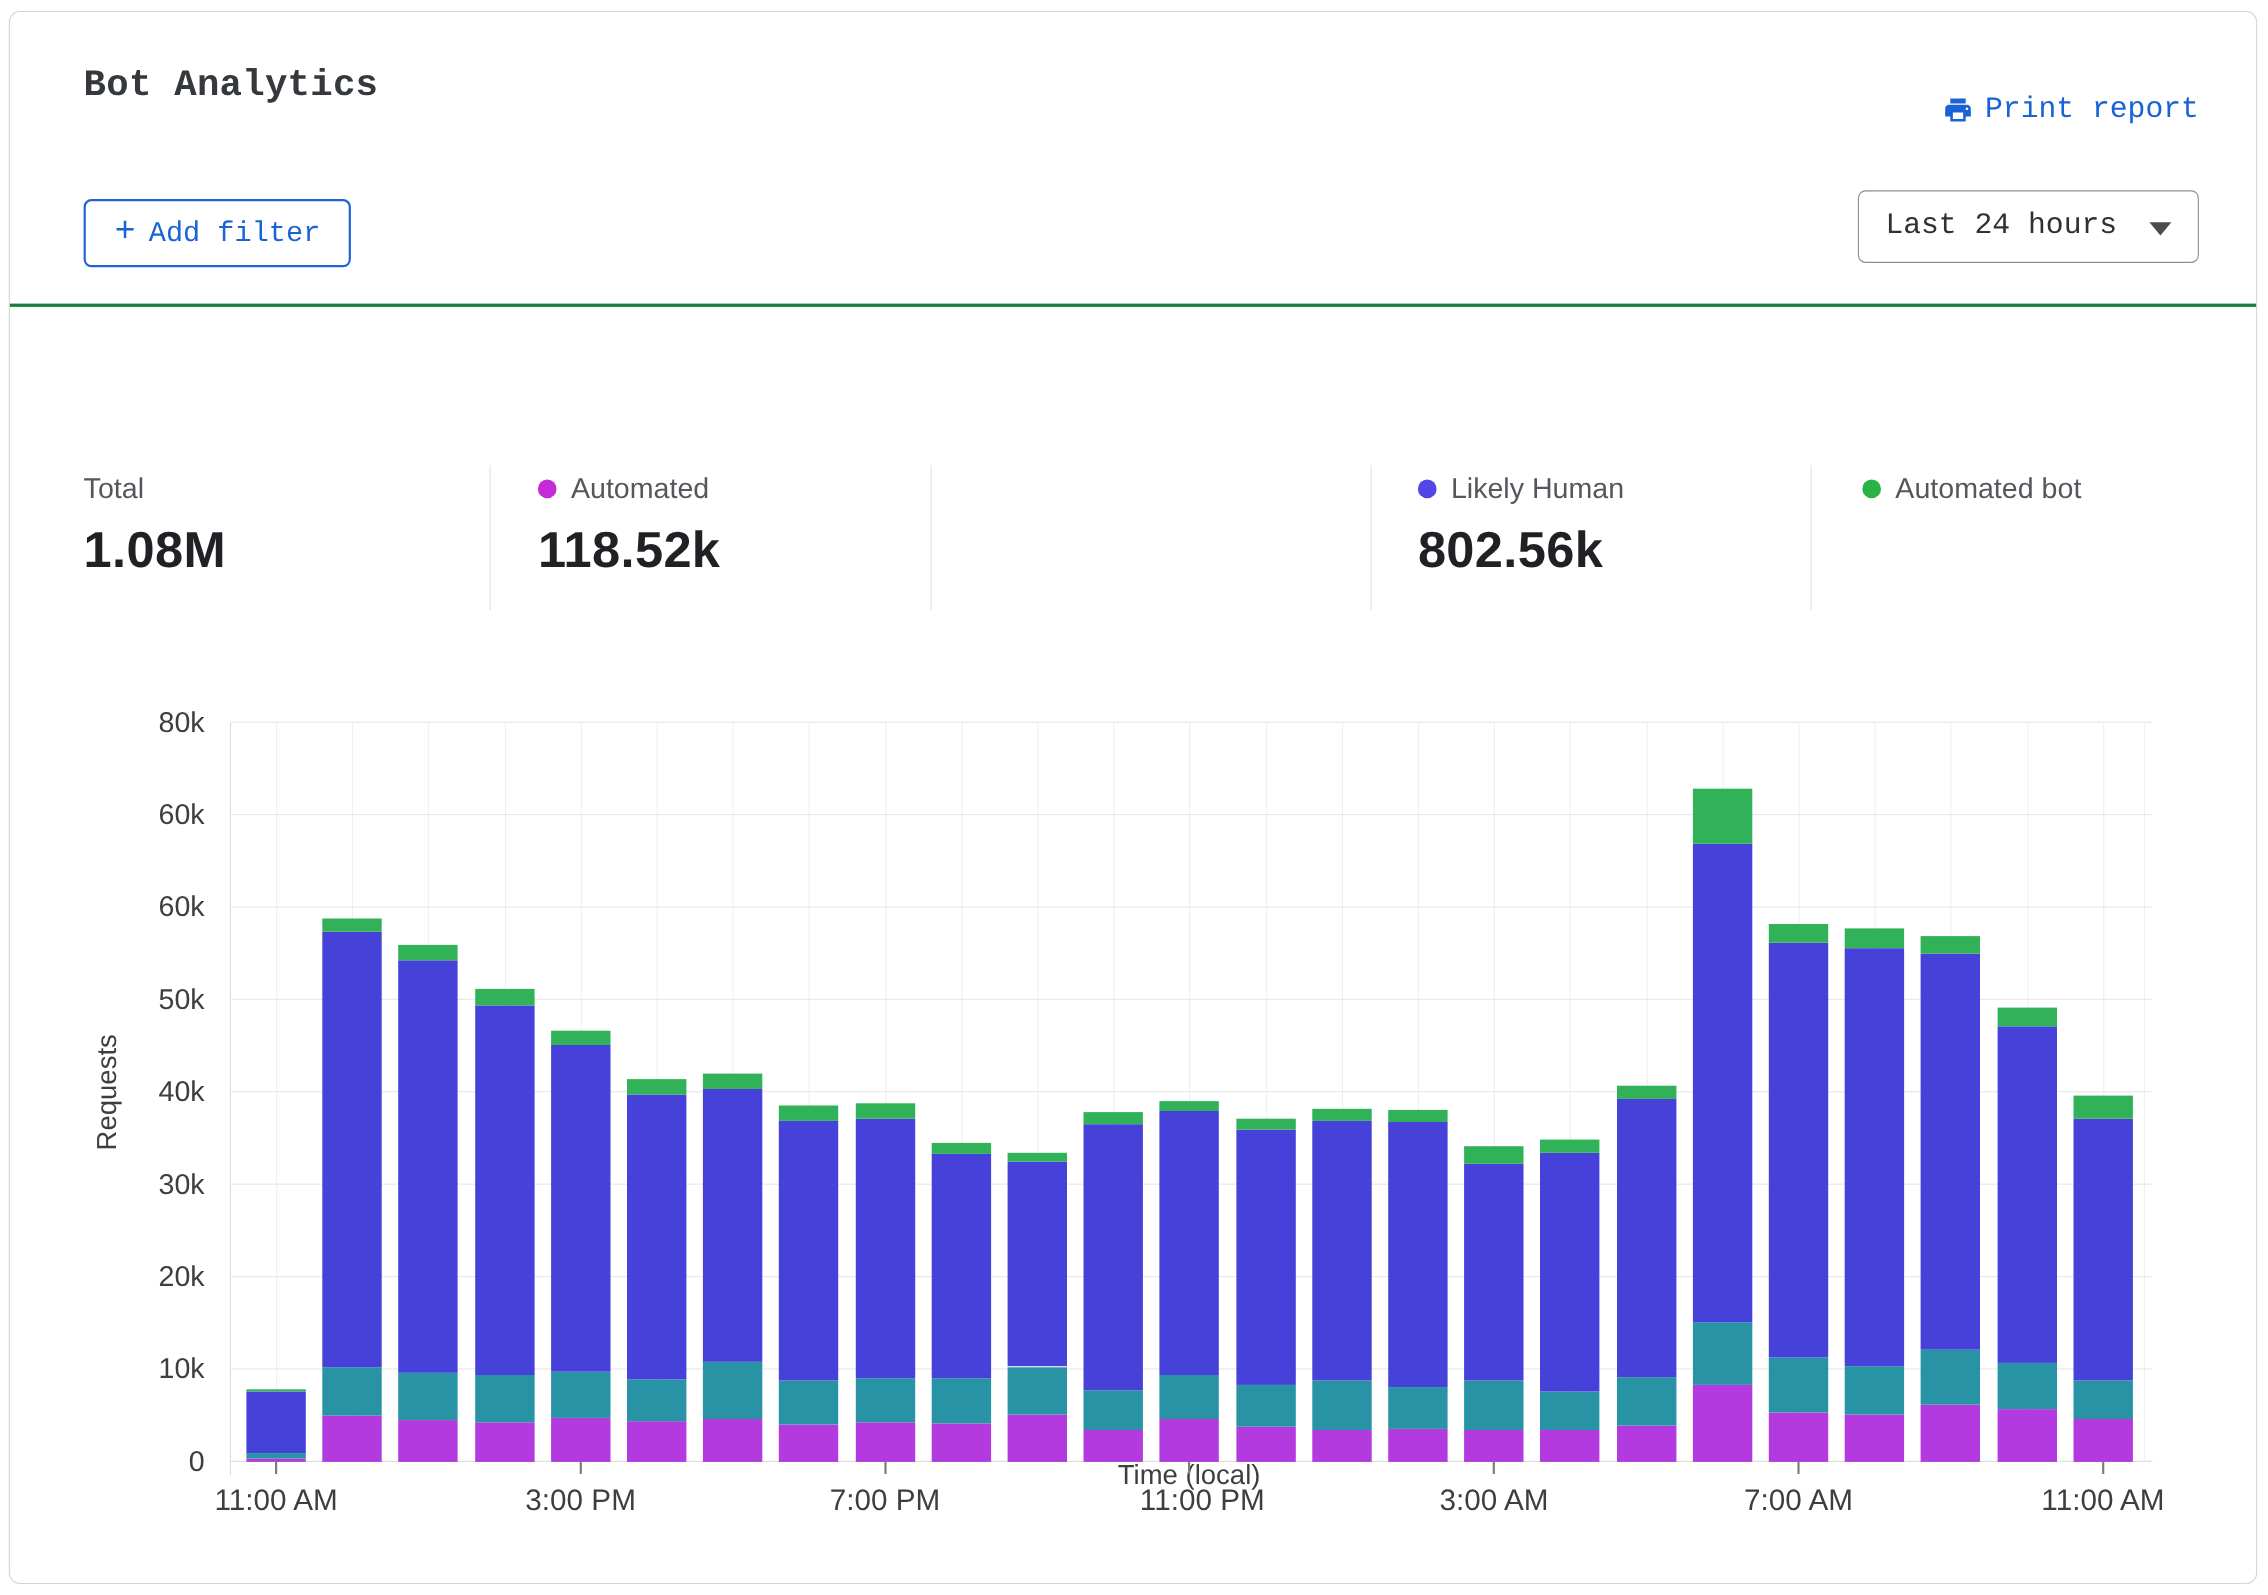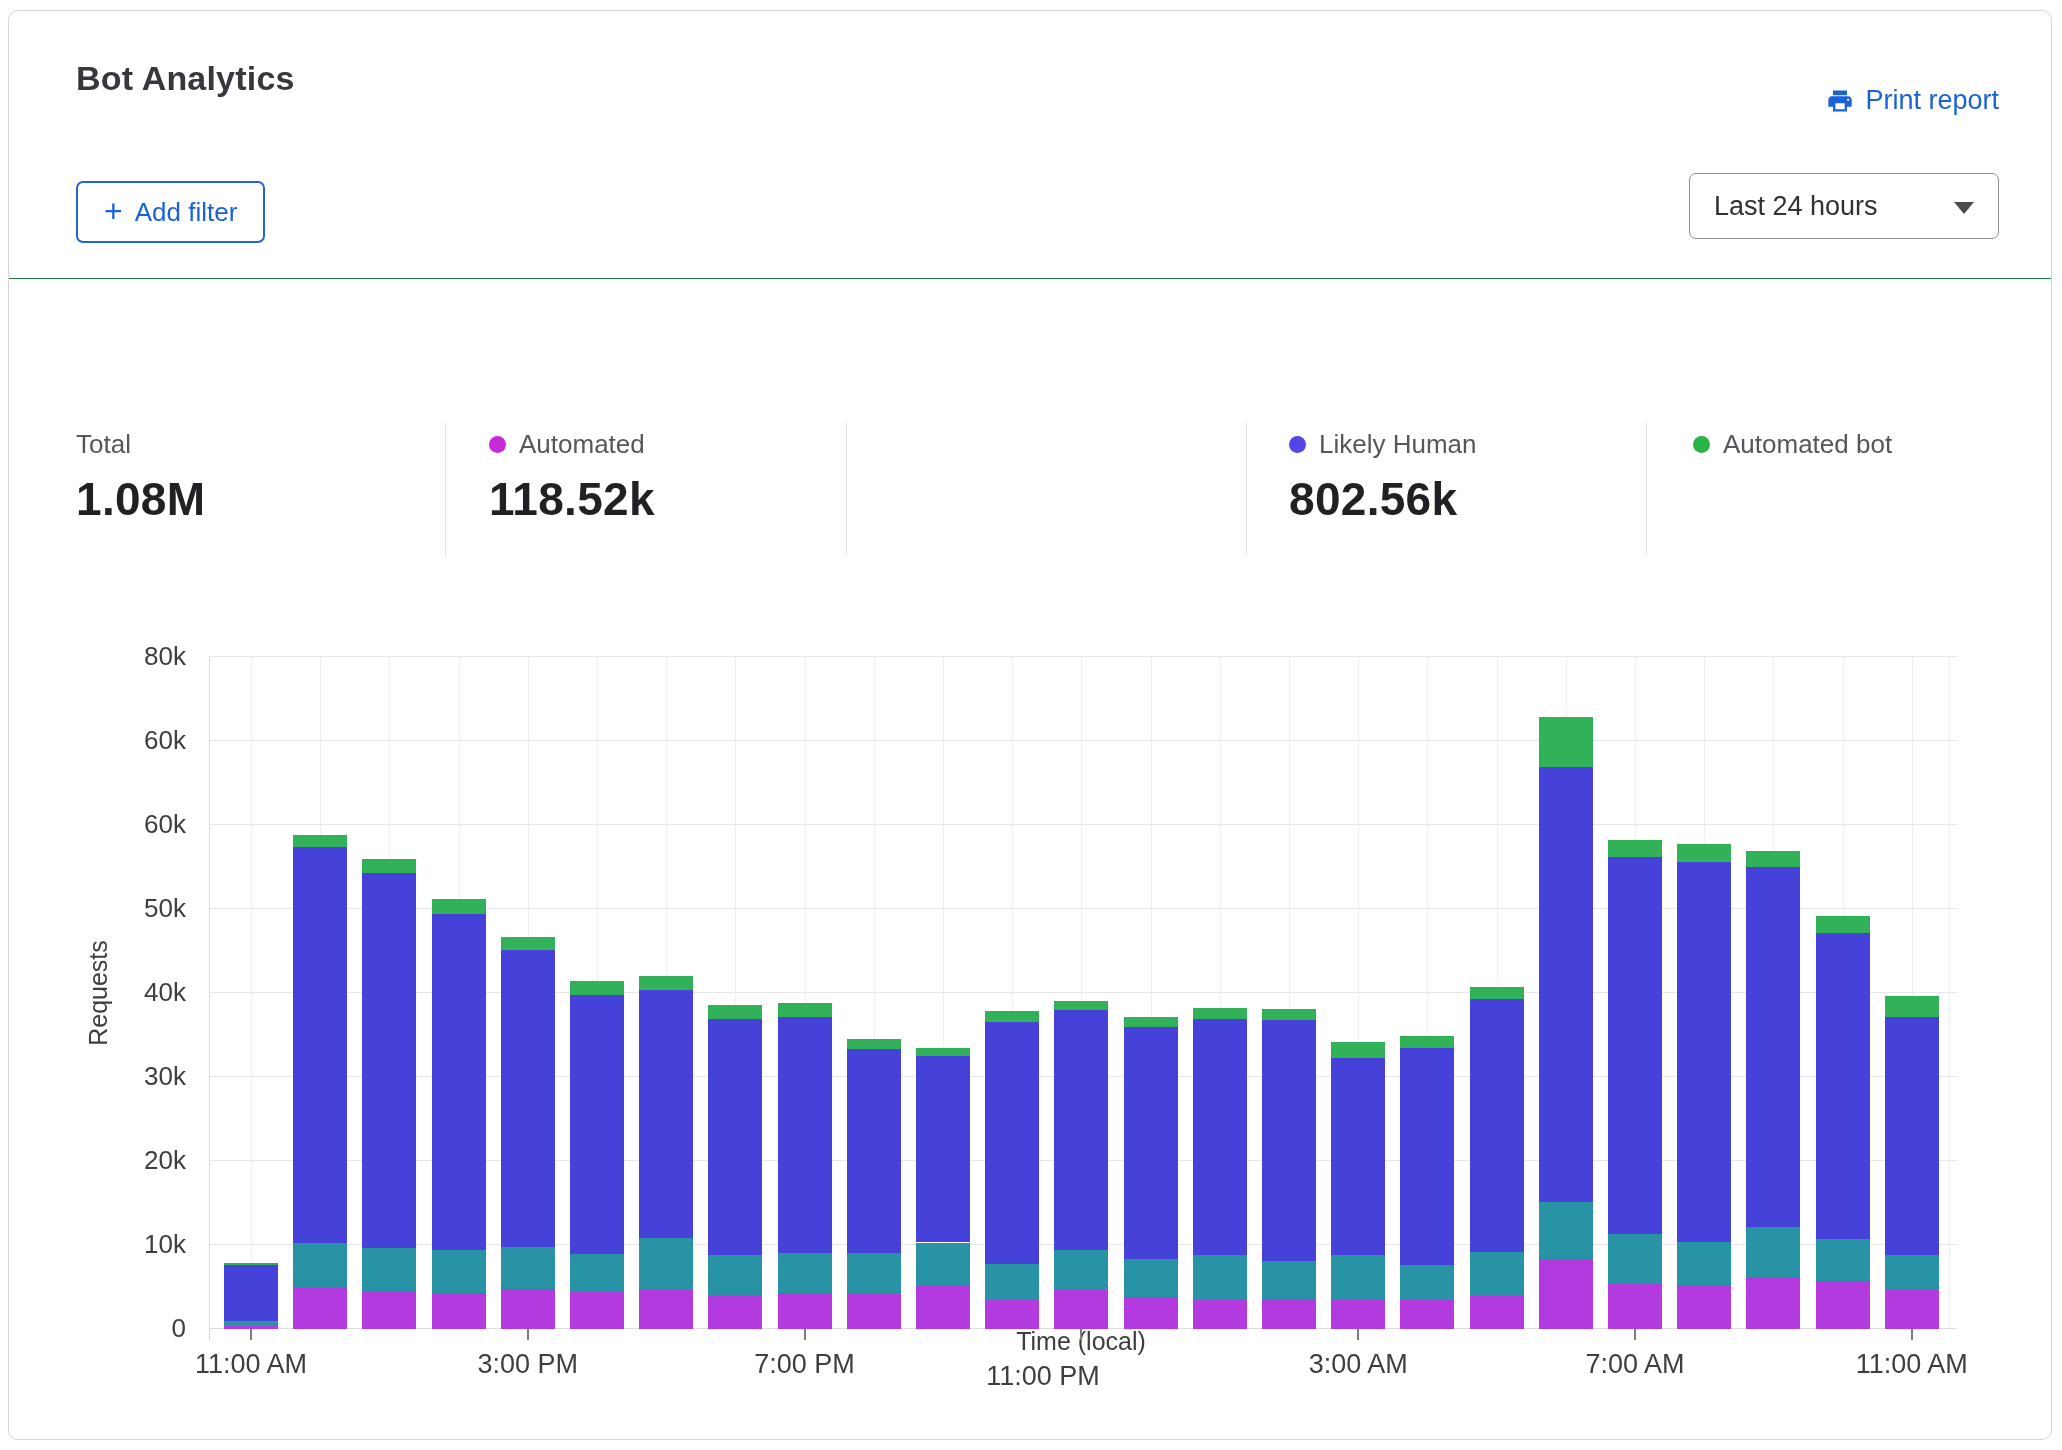--- a/index.html
+++ b/index.html
@@ -8,21 +8,22 @@
     width:2062px; height:1450px; position:relative;
     font-family:"Liberation Sans", sans-serif; color:#222;
     overflow:hidden;
   }
   .card {
     position:absolute; left:8px; top:10px; width:2044px; height:1430px;
     background:#fff; border:1px solid #d5d5d5; border-radius:10px;
   }
   .card-header {
     position:absolute; left:0; top:0; width:100%; height:268px;
-    border-bottom:1px solid #15803d;
+    border-bottom:3px solid #15803d;
+    font-family:Liberation Mono, monospace;
   }
   .page-title {
     position:absolute; left:67px; top:48px;
     font-size:34px; font-weight:700; color:#35383c; letter-spacing:0.2px;
   }
   .header-links {
     position:absolute; top:74px; right:52px; display:flex; gap:42px; align-items:center;
   }
   .hlink {
     display:flex; align-items:center; gap:11px;
@@ -293,20 +294,20 @@
     <div class="ylab" style="left: 27px; top: 797px;">60k</div>
     <div class="ylab" style="left: 27px; top: 713px;">60k</div>
     <div class="ylab" style="left: 27px; top: 629px;">80k</div>
     <div class="xtick" style="left: 241px; top: 1318px;"></div>
     <div class="xlab" style="left: 122px; top: 1338px;">11:00 AM</div>
     <div class="xtick" style="left: 517.8px; top: 1318px;"></div>
     <div class="xlab" style="left: 398.8px; top: 1338px;">3:00 PM</div>
     <div class="xtick" style="left: 794.6px; top: 1318px;"></div>
     <div class="xlab" style="left: 675.6px; top: 1338px;">7:00 PM</div>
     <div class="xtick" style="left: 1071.4px; top: 1318px;"></div>
-    <div class="xlab" style="left: 914px; top: 1338px; margin-top: 12px;">11:00 PM</div>
+    <div class="xlab" style="left: 964px; top: 1338px;">11:00 PM</div>
     <div class="xtick" style="left: 1348.2px; top: 1318px;"></div>
     <div class="xlab" style="left: 1229.2px; top: 1338px;">3:00 AM</div>
     <div class="xtick" style="left: 1625px; top: 1318px;"></div>
     <div class="xlab" style="left: 1506px; top: 1338px;">7:00 AM</div>
     <div class="xtick" style="left: 1901.8px; top: 1318px;"></div>
     <div class="xlab" style="left: 1782.8px; top: 1338px;">11:00 AM</div>
   </div>
 
 </body></html>

